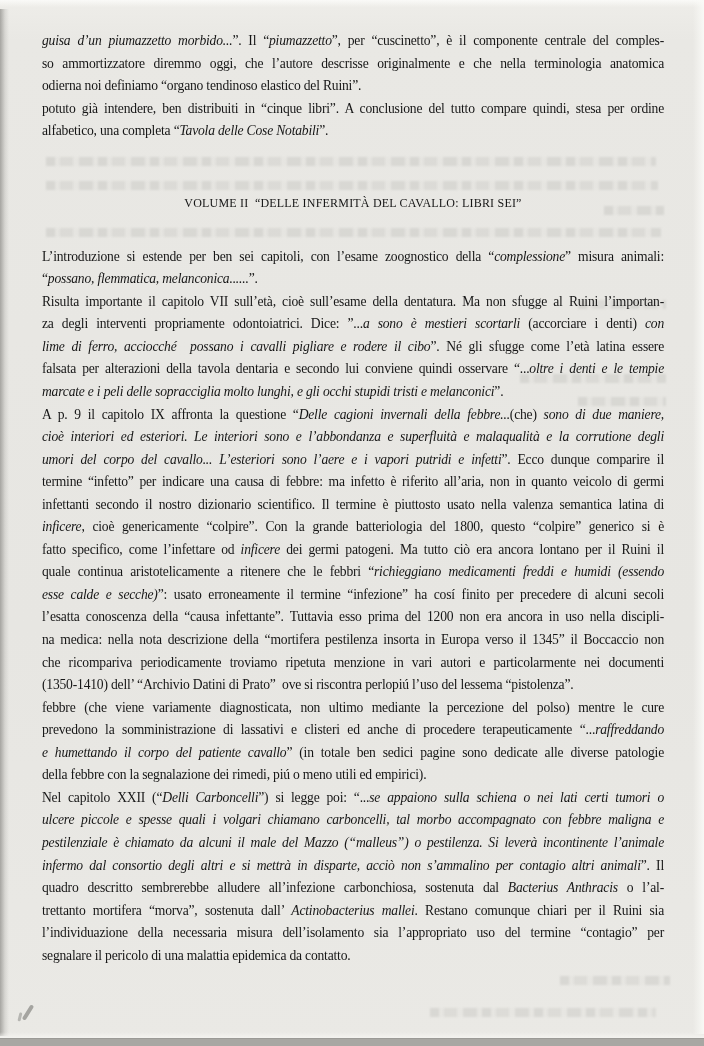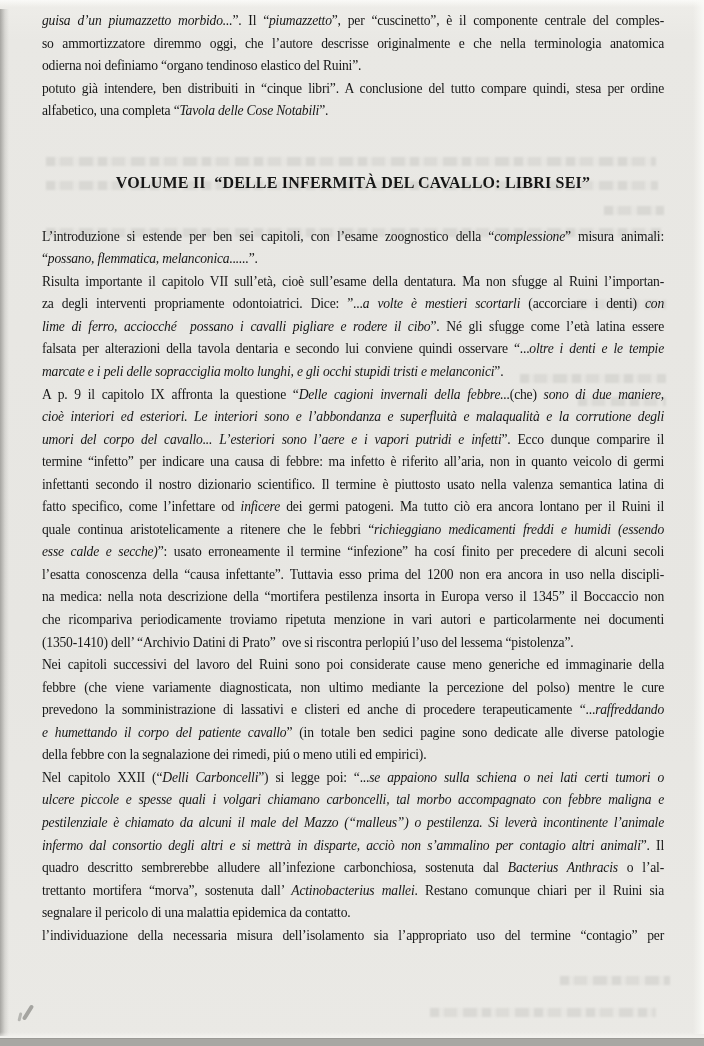--- a/index.html
+++ b/index.html
@@ -5,42 +5,42 @@
   html,body{margin:0;padding:0;}
   .page{
     position:relative;
     width:704px;height:1046px;
     overflow:hidden;
     background:linear-gradient(180deg,#eeede9 0px,#e9e8e4 40px,#e7e6e2 60%,#eae9e5 100%);
     font-family:"Liberation Serif","DejaVu Serif",serif;
     color:#161616;
   }
   .content{
-    position:absolute;left:42px;right:40px;top:10px;
+    position:absolute;left:42px;right:40px;top:30px;
   }
   .line{
     font-size:13.6px;
     letter-spacing:-0.2px;
     line-height:22.55px;
     height:22.55px;
     white-space:nowrap;
     text-align:justify;
     text-align-last:justify;
     overflow:visible;
   }
   .line.last{ text-align-last:left; }
   .it{ font-style:italic; }
   .ro{ font-style:normal; }
   .heading{
     margin-top:48px;
     margin-bottom:31px;
     height:24px;line-height:24px;
     text-align:center;
-    font-weight:bold;
-    font-size:16px;
+    font-weight:normal;
+    font-size:12px;
     letter-spacing:0.2px;
     white-space:nowrap;
   }
   
   .edge-top{position:absolute;top:0;left:0;right:0;height:7px;
     background:linear-gradient(180deg,rgba(252,252,250,.85),rgba(252,252,250,0));}
   .edge-left{position:absolute;left:0;top:9px;bottom:10px;width:9px;
     background:linear-gradient(90deg,rgba(130,129,125,.65),rgba(150,149,145,.22) 55%,rgba(150,149,145,0));}
   .edge-right{position:absolute;right:0;top:0;bottom:12px;width:11px;
     background:linear-gradient(270deg,rgba(250,250,247,.9),rgba(250,250,247,0));}
@@ -83,49 +83,49 @@
         <div class="line"><span class="ro">so ammortizzatore diremmo oggi, che l’autore descrisse originalmente e che nella terminologia anatomica</span></div>
         <div class="line last"><span class="ro">odierna noi definiamo “organo tendinoso elastico del Ruini”.</span></div>
         <div class="line"><span class="ro">potuto già intendere, ben distribuiti in “cinque libri”. A conclusione del tutto compare quindi, stesa per ordine</span></div>
         <div class="line last"><span class="ro">alfabetico, una completa “</span><span class="it">Tavola delle Cose Notabili</span><span class="ro">”.</span></div>
       </div>
     <div class="heading">VOLUME II&nbsp; “DELLE INFERMITÀ DEL CAVALLO: LIBRI SEI”</div>
     <div>
         <div class="line"><span class="ro">L’introduzione si estende per ben sei capitoli, con l’esame zoognostico della “</span><span class="it">complessione</span><span class="ro">” misura animali:</span></div>
         <div class="line last"><span class="ro">“</span><span class="it">possano, flemmatica, melanconica......</span><span class="ro">”.</span></div>
         <div class="line"><span class="ro">Risulta importante il capitolo VII sull’età, cioè sull’esame della dentatura. Ma non sfugge al Ruini l’importan-</span></div>
-        <div class="line"><span class="ro">za degli interventi propriamente odontoiatrici. Dice: ”...</span><span class="it">a volte è mestieri scortarli</span><span class="ro"> (accorciare i denti) </span><span class="it">con</span></div>
+        <div class="line"><span class="ro">za degli interventi propriamente odontoiatrici. Dice: ”...</span><span class="it">a sono è mestieri scortarli</span><span class="ro"> (accorciare i denti) </span><span class="it">con</span></div>
         <div class="line"><span class="it">lime di ferro, acciocché&nbsp; possano i cavalli pigliare e rodere il cibo</span><span class="ro">”. Né gli sfugge come l’età latina essere</span></div>
         <div class="line"><span class="ro">falsata per alterazioni della tavola dentaria e secondo lui conviene quindi osservare “...</span><span class="it">oltre i denti e le tempie</span></div>
         <div class="line last"><span class="it">marcate e i peli delle sopracciglia molto lunghi, e gli occhi stupidi tristi e melanconici</span><span class="ro">”.</span></div>
         <div class="line"><span class="ro">A p. 9 il capitolo IX affronta la questione “</span><span class="it">Delle cagioni invernali della febbre...</span><span class="ro">(che)</span><span class="it"> sono di due maniere,</span></div>
         <div class="line"><span class="it">cioè interiori ed esteriori. Le interiori sono e l’abbondanza e superfluità e malaqualità e la corrutione degli</span></div>
         <div class="line"><span class="it">umori del corpo del cavallo... L’esteriori sono l’aere e i vapori putridi e infetti</span><span class="ro">”. Ecco dunque comparire il</span></div>
         <div class="line"><span class="ro">termine “infetto” per indicare una causa di febbre: ma infetto è riferito all’aria, non in quanto veicolo di germi</span></div>
         <div class="line"><span class="ro">infettanti secondo il nostro dizionario scientifico. Il termine è piuttosto usato nella valenza semantica latina di</span></div>
+        <div class="line"><span class="it">inficere</span><span class="ro">, cioè genericamente “colpire”. Con la grande batteriologia del 1800, questo “colpire” generico si è</span></div>
         <div class="line"><span class="ro">fatto specifico, come l’infettare od </span><span class="it">inficere</span><span class="ro"> dei germi patogeni. Ma tutto ciò era ancora lontano per il Ruini il</span></div>
         <div class="line"><span class="ro">quale continua aristotelicamente a ritenere che le febbri “</span><span class="it">richieggiano medicamenti freddi e humidi (essendo</span></div>
         <div class="line"><span class="it">esse calde e secche)</span><span class="ro">”: usato erroneamente il termine “infezione” ha cosí finito per precedere di alcuni secoli</span></div>
         <div class="line"><span class="ro">l’esatta conoscenza della “causa infettante”. Tuttavia esso prima del 1200 non era ancora in uso nella discipli-</span></div>
         <div class="line"><span class="ro">na medica: nella nota descrizione della “mortifera pestilenza insorta in Europa verso il 1345” il Boccaccio non</span></div>
         <div class="line"><span class="ro">che ricompariva periodicamente troviamo ripetuta menzione in vari autori e particolarmente nei documenti</span></div>
         <div class="line last"><span class="ro">(1350-1410) dell’ “Archivio Datini di Prato”&nbsp; ove si riscontra perlopiú l’uso del lessema “pistolenza”.</span></div>
-        <div class="line"><span class="ro">Nei capitoli successivi del lavoro del Ruini sono poi considerate cause meno generiche ed immaginarie della</span></div>
         <div class="line"><span class="ro">febbre (che viene variamente diagnosticata, non ultimo mediante la percezione del polso) mentre le cure</span></div>
         <div class="line"><span class="ro">prevedono la somministrazione di lassativi e clisteri ed anche di procedere terapeuticamente “...</span><span class="it">raffreddando</span></div>
         <div class="line"><span class="it">e humettando il corpo del patiente cavallo</span><span class="ro">” (in totale ben sedici pagine sono dedicate alle diverse patologie</span></div>
         <div class="line last"><span class="ro">della febbre con la segnalazione dei rimedi, piú o meno utili ed empirici).</span></div>
         <div class="line"><span class="ro">Nel capitolo XXII (“</span><span class="it">Delli Carboncelli</span><span class="ro">”) si legge poi: “...</span><span class="it">se appaiono sulla schiena o nei lati certi tumori o</span></div>
         <div class="line"><span class="it">ulcere piccole e spesse quali i volgari chiamano carboncelli, tal morbo accompagnato con febbre maligna e</span></div>
         <div class="line"><span class="it">pestilenziale è chiamato da alcuni il male del Mazzo (“malleus”) o pestilenza. Si leverà incontinente l’animale</span></div>
         <div class="line"><span class="it">infermo dal consortio degli altri e si mettrà in disparte, acciò non s’ammalino per contagio altri animali</span><span class="ro">”. Il</span></div>
         <div class="line"><span class="ro">quadro descritto sembrerebbe alludere all’infezione carbonchiosa, sostenuta dal </span><span class="it">Bacterius Anthracis</span><span class="ro"> o l’al-</span></div>
         <div class="line"><span class="ro">trettanto mortifera “morva”, sostenuta dall’ </span><span class="it">Actinobacterius mallei</span><span class="ro">. Restano comunque chiari per il Ruini sia</span></div>
+        <div class="line"><span class="ro">l’individuazione della necessaria misura dell’isolamento sia l’appropriato uso del termine “contagio” per</span></div>
         <div class="line last"><span class="ro">segnalare il pericolo di una malattia epidemica da contatto.</span></div>
-        <div class="line"><span class="ro">l’individuazione della necessaria misura dell’isolamento sia l’appropriato uso del termine “contagio” per</span></div>
       </div>
   </div>
 
   <div class="pencil-mark"></div>
 
   <div class="edge-top"></div>
   <div class="edge-left"></div>
   <div class="edge-right"></div>
   <div class="edge-bottom-light"></div>
   <div class="edge-bottom-band"></div>

